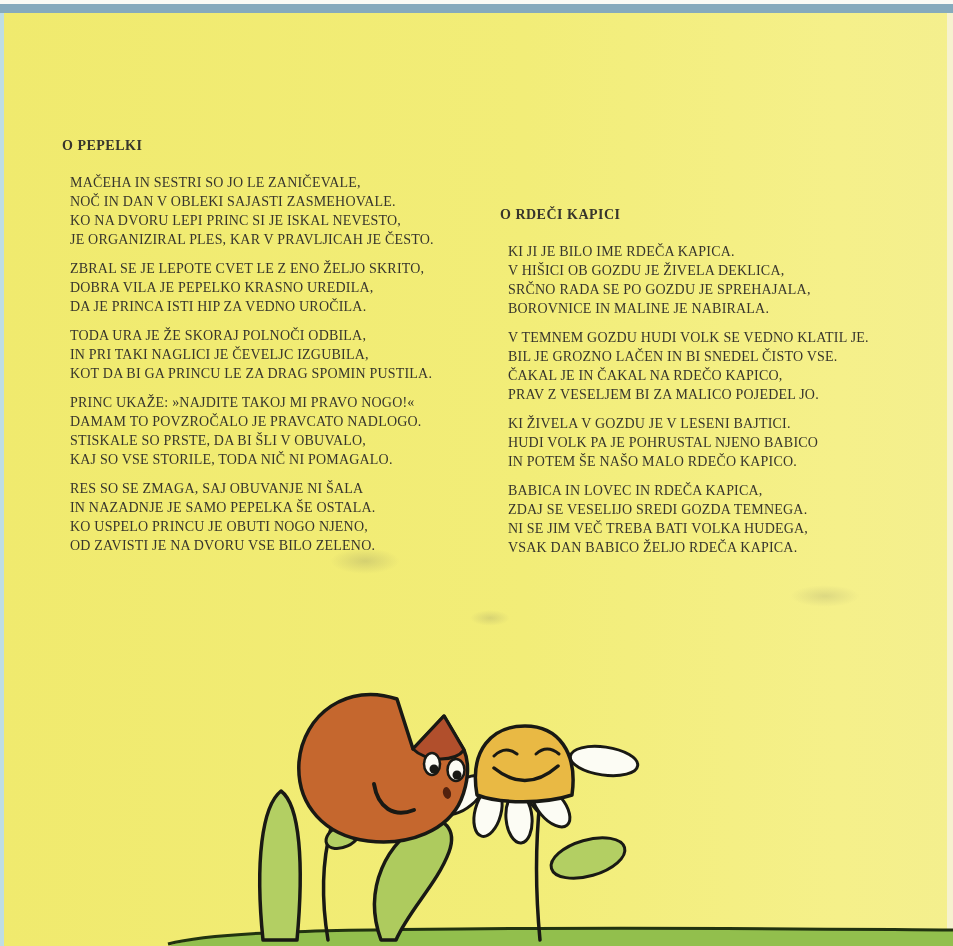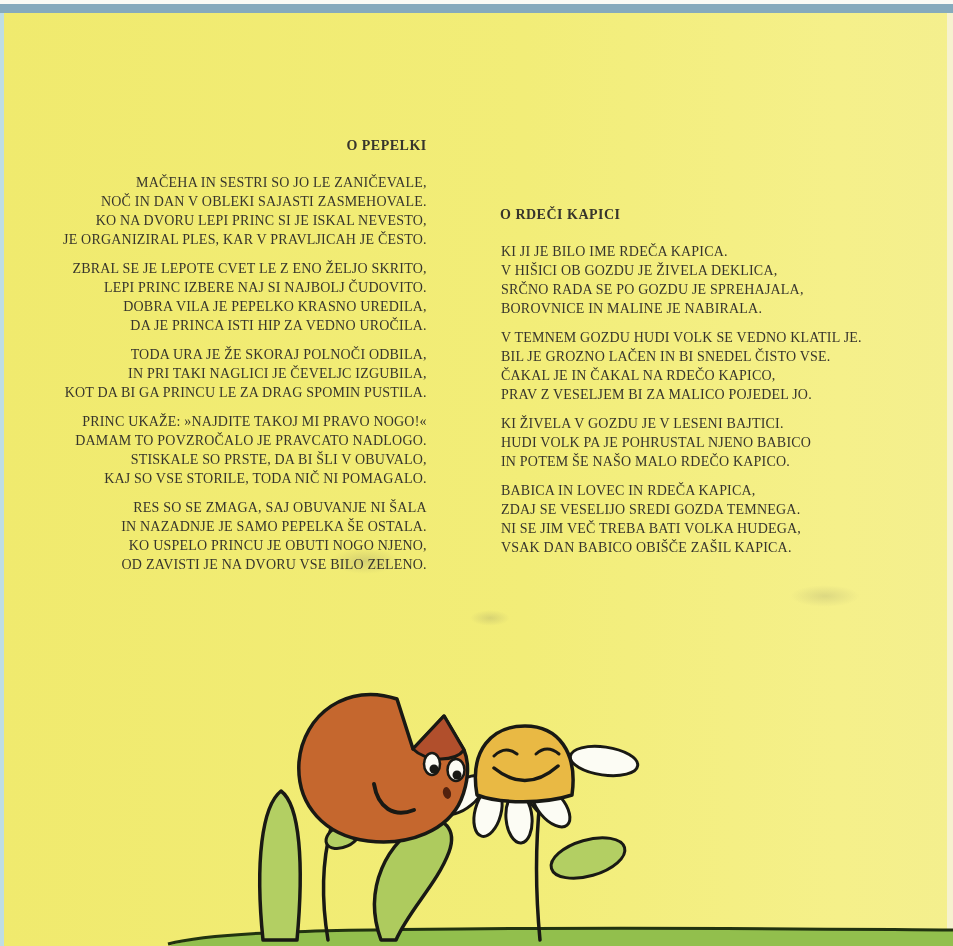--- a/index.html
+++ b/index.html
@@ -8,27 +8,27 @@
     width:953px;height:946px;
     background:linear-gradient(90deg,#f0ea6e 0%, #f2ed78 55%, #f5f08a 88%, #f4ef8e 100%);
     overflow:hidden;
     font-family:"Liberation Serif", serif;
   }
   .edge-top-white{position:absolute;left:0;top:0;width:953px;height:4px;background:#fafaf4;}
   .edge-top-blue{position:absolute;left:0;top:4px;width:953px;height:9px;background:#86aabc;}
   .edge-left-cyan{position:absolute;left:0;top:13px;width:4px;height:933px;background:#bedde4;}
   .edge-right-light{position:absolute;right:0;top:13px;width:6px;height:933px;background:#f6f2cf;}
   .poem{position:absolute;color:#37352c;}
-  .poem-left{left:62px;top:136px;text-align:right;}
+  .poem-left{left:62px;top:136px;}
   .poem-right{left:500px;top:205px;}
   .poem-title{
     font-size:14px;font-weight:bold;letter-spacing:0.5px;
     line-height:19px;margin:0 0 18px 0;white-space:nowrap;
   }
-  .stanza{margin:0 0 10px 1px;}
+  .stanza{margin:0 0 10px 8px;}
   .poem-line{
     font-size:14px;line-height:19px;letter-spacing:0.2px;
     white-space:nowrap;margin:0;
   }
   .smudge{position:absolute;border-radius:50%;pointer-events:none;}
   .smudge1{left:330px;top:548px;width:70px;height:26px;
     background:radial-gradient(ellipse at center, rgba(110,110,95,0.22), rgba(110,110,95,0) 70%);}
   .smudge2{left:790px;top:585px;width:70px;height:22px;
     background:radial-gradient(ellipse at center, rgba(110,110,95,0.18), rgba(110,110,95,0) 70%);}
   .smudge3{left:470px;top:610px;width:40px;height:16px;
@@ -53,21 +53,20 @@
     <h2 class="poem-title">O PEPELKI</h2>
     <div>
         <div class="stanza">
           <p class="poem-line">MAČEHA IN SESTRI SO JO LE ZANIČEVALE,</p>
           <p class="poem-line">NOČ IN DAN V OBLEKI SAJASTI ZASMEHOVALE.</p>
           <p class="poem-line">KO NA DVORU LEPI PRINC SI JE ISKAL NEVESTO,</p>
           <p class="poem-line">JE ORGANIZIRAL PLES, KAR V PRAVLJICAH JE ČESTO.</p>
         </div>
         <div class="stanza">
           <p class="poem-line">ZBRAL SE JE LEPOTE CVET LE Z ENO ŽELJO SKRITO,</p>
-          <p class="poem-line">LEPI PRINC IZBERE NAJ SI NAJBOLJ ČUDOVITO.</p>
           <p class="poem-line">DOBRA VILA JE PEPELKO KRASNO UREDILA,</p>
           <p class="poem-line">DA JE PRINCA ISTI HIP ZA VEDNO UROČILA.</p>
         </div>
         <div class="stanza">
           <p class="poem-line">TODA URA JE ŽE SKORAJ POLNOČI ODBILA,</p>
           <p class="poem-line">IN PRI TAKI NAGLICI JE ČEVELJC IZGUBILA,</p>
           <p class="poem-line">KOT DA BI GA PRINCU LE ZA DRAG SPOMIN PUSTILA.</p>
         </div>
         <div class="stanza">
           <p class="poem-line">PRINC UKAŽE: »NAJDITE TAKOJ MI PRAVO NOGO!«</p>
@@ -101,21 +100,21 @@
         </div>
         <div class="stanza">
           <p class="poem-line">KI ŽIVELA V GOZDU JE V LESENI BAJTICI.</p>
           <p class="poem-line">HUDI VOLK PA JE POHRUSTAL NJENO BABICO</p>
           <p class="poem-line">IN POTEM ŠE NAŠO MALO RDEČO KAPICO.</p>
         </div>
         <div class="stanza">
           <p class="poem-line">BABICA IN LOVEC IN RDEČA KAPICA,</p>
           <p class="poem-line">ZDAJ SE VESELIJO SREDI GOZDA TEMNEGA.</p>
           <p class="poem-line">NI SE JIM VEČ TREBA BATI VOLKA HUDEGA,</p>
-          <p class="poem-line">VSAK DAN BABICO OBIŠČE ZAŠIL KAPICA.</p>
+          <p class="poem-line">VSAK DAN BABICO ŽELJO RDEČA KAPICA.</p>
         </div>
       </div>
   </div>
 
   <svg class="illustration" viewBox="0 0 953 946">
 
     <g>
       <path d="M168,946 C210,933 300,930 460,929 C650,927 820,929 953,930 L953,946 Z" fill="#92bf4d"></path>
       <path d="M168,944 C210,933 300,930 460,929 C650,927 820,929 953,930" fill="none" stroke="#213310" stroke-width="3"></path>
     </g>

